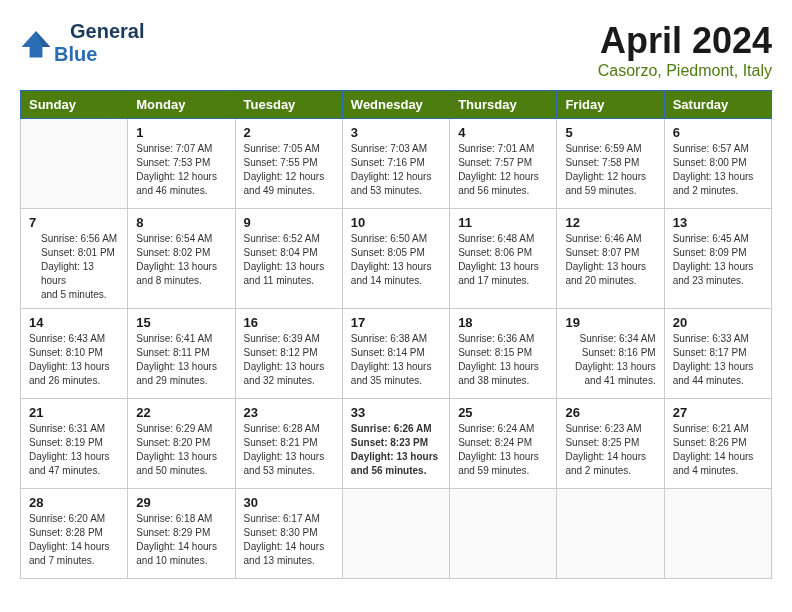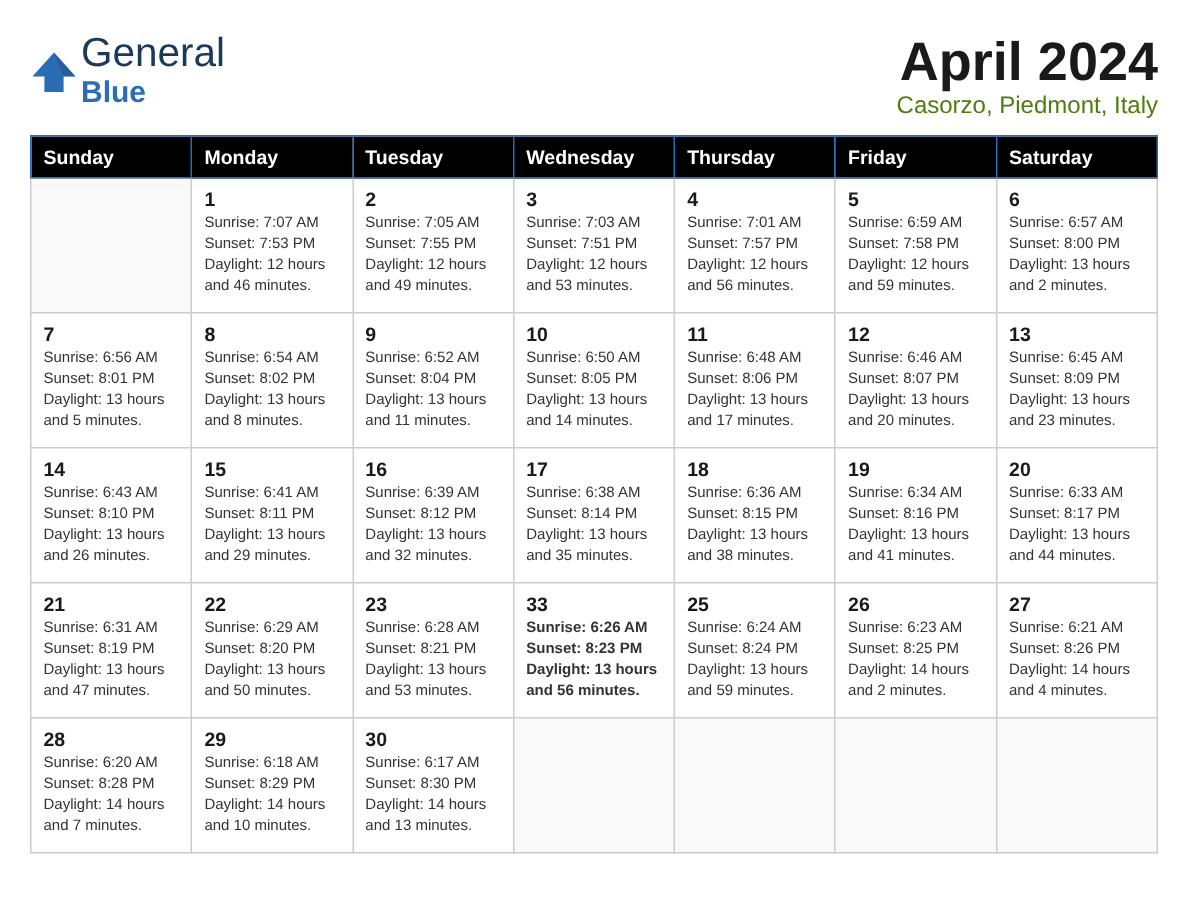--- a/index.html
+++ b/index.html
@@ -36,21 +36,21 @@
     .location {
       font-size: 16px;
       color: #4d7c0f;
     }
     .calendar {
       width: 100%;
       border-collapse: collapse;
       border: 1px solid #ccc;
     }
     .calendar th {
-      background-color: #000000;
+      background-color: #4d7c0f;
       color: #fff;
       font-size: 13px;
       font-weight: bold;
       padding: 6px 8px;
       text-align: left;
       border: 1px solid #2a6db5;
     }
     .calendar td {
       border: 1px solid #ccc;
       vertical-align: top;
@@ -79,21 +79,21 @@
 </head>
 <body>
 
 <div class="header">
   <div class="logo">
     <svg class="logo-icon" viewBox="0 0 40 40" xmlns="http://www.w3.org/2000/svg">
       <polygon points="20,5 38,25 28,25 28,38 12,38 12,25 2,25" fill="#2a6db5"></polygon>
       <polygon points="20,5 38,25 28,25" fill="#1a3a5c" opacity="0.3"></polygon>
     </svg>
     <div>
-      <div style="font-size:27px;font-weight:normal;color:#1a3a5c;">General</div>
+      <div style="font-size:20px;font-weight:bold;color:#1a3a5c;margin-left:16px;">General</div>
       <div style="font-size:20px;font-weight:bold;color:#2a6db5;">Blue</div>
     </div>
   </div>
   <div class="title-area">
     <div class="month-title">April 2024</div>
     <div class="location">Casorzo, Piedmont, Italy</div>
   </div>
 </div>
 
 <table class="calendar">
@@ -121,21 +121,21 @@
         <td>
           <div class="day-number">2</div>
           <div class="day-info" style="white-space: pre-line;">Sunrise: 7:05 AM
 Sunset: 7:55 PM
 Daylight: 12 hours
 and 49 minutes.</div>
         </td>
         <td>
           <div class="day-number">3</div>
           <div class="day-info" style="white-space: pre-line;">Sunrise: 7:03 AM
-Sunset: 7:51 PM
+Sunset: 7:16 PM
 Daylight: 12 hours
 and 53 minutes.</div>
         </td>
         <td>
           <div class="day-number">4</div>
           <div class="day-info" style="white-space: pre-line;">Sunrise: 7:01 AM
 Sunset: 7:57 PM
 Daylight: 12 hours
 and 56 minutes.</div>
         </td>
@@ -150,21 +150,21 @@
           <div class="day-number">6</div>
           <div class="day-info" style="white-space: pre-line;">Sunrise: 6:57 AM
 Sunset: 8:00 PM
 Daylight: 13 hours
 and 2 minutes.</div>
         </td>
       </tr>
       <tr class="week-row">
         <td>
           <div class="day-number">7</div>
-          <div class="day-info" style="white-space: pre-line;">Sunrise: 6:56 AM
+          <div class="day-info" style="white-space: pre-line; margin-left: 12px;">Sunrise: 6:56 AM
 Sunset: 8:01 PM
 Daylight: 13 hours
 and 5 minutes.</div>
         </td>
         <td>
           <div class="day-number">8</div>
           <div class="day-info" style="white-space: pre-line;">Sunrise: 6:54 AM
 Sunset: 8:02 PM
 Daylight: 13 hours
 and 8 minutes.</div>
@@ -236,21 +236,21 @@
         </td>
         <td>
           <div class="day-number">18</div>
           <div class="day-info" style="white-space: pre-line;">Sunrise: 6:36 AM
 Sunset: 8:15 PM
 Daylight: 13 hours
 and 38 minutes.</div>
         </td>
         <td>
           <div class="day-number">19</div>
-          <div class="day-info" style="white-space: pre-line;">Sunrise: 6:34 AM
+          <div class="day-info" style="white-space: pre-line; text-align: right;">Sunrise: 6:34 AM
 Sunset: 8:16 PM
 Daylight: 13 hours
 and 41 minutes.</div>
         </td>
         <td>
           <div class="day-number">20</div>
           <div class="day-info" style="white-space: pre-line;">Sunrise: 6:33 AM
 Sunset: 8:17 PM
 Daylight: 13 hours
 and 44 minutes.</div>

